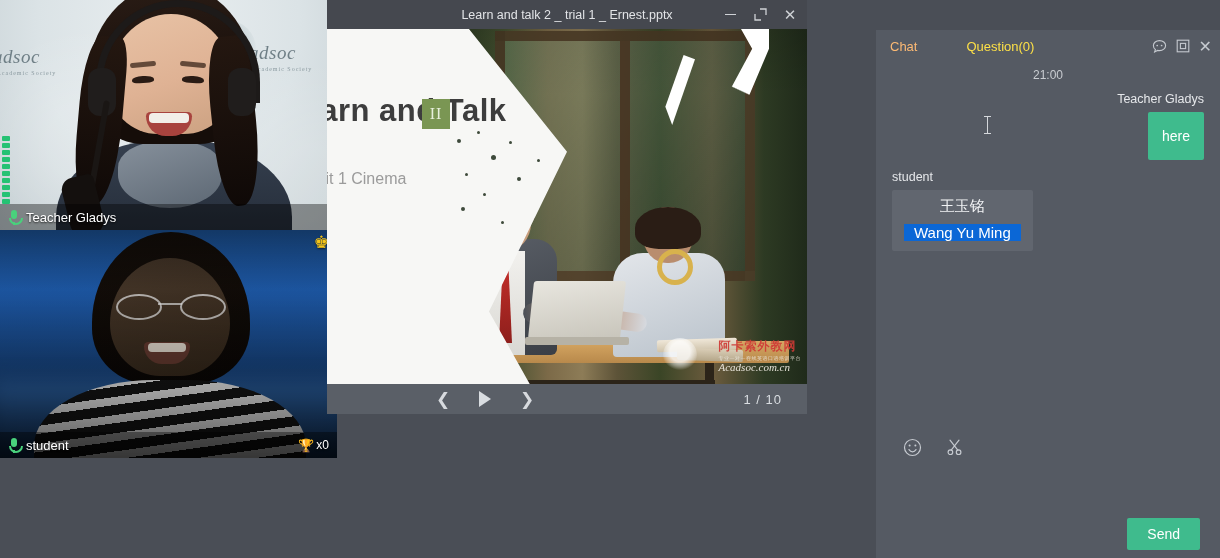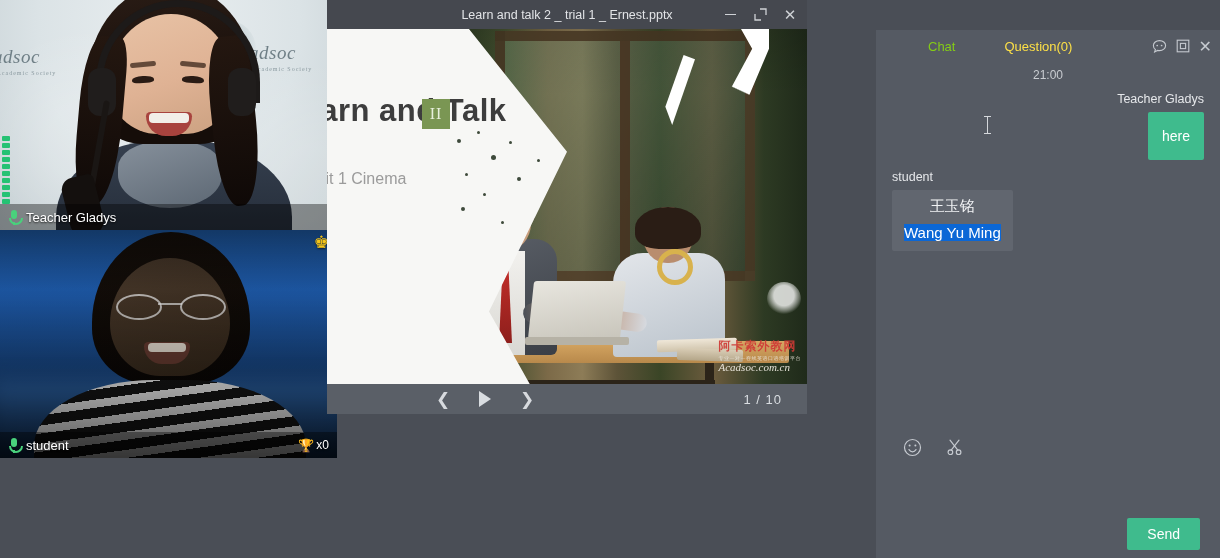--- a/index.html
+++ b/index.html
@@ -158,57 +158,57 @@
   .splash{position:absolute;}
   .splash.s1{left:372px;top:0px;width:70px;height:110px;
     background:linear-gradient(205deg,#ffffff 0 52%,rgba(255,255,255,0) 53%);
     clip-path:polygon(60% 0,100% 0,100% 18%,48% 96%,32% 70%,76% 18%);}
   .splash.s2{left:330px;top:26px;width:38px;height:70px;background:#ffffff;
     clip-path:polygon(70% 0,100% 6%,40% 100%,22% 74%);}
   .swoosh{position:absolute;left:-60px;top:-20px;width:300px;height:420px;background:#f7f7f5;
     clip-path:polygon(0 0,62% 0,100% 34%,74% 72%,96% 100%,0 100%);}
   .dots{position:absolute;left:126px;top:100px;width:130px;height:130px;}
   .dots i{position:absolute;background:#3e4a3b;border-radius:50%;display:block;}
-  .watermark{position:absolute;right:6px;bottom:42px;display:flex;align-items:flex-end;gap:22px;opacity:.92;flex-direction:column;}
+  .watermark{position:absolute;right:6px;bottom:42px;display:flex;align-items:flex-start;gap:22px;opacity:.92;}
   .wm-tree{width:34px;height:34px;border-radius:50%;
     background:radial-gradient(circle at 50% 40%, rgba(255,255,255,.85) 0 38%, rgba(255,255,255,.35) 58%, rgba(255,255,255,0) 70%);}
   .wm-txt .wm-cn{color:#cf3a36;font-size:12px;font-weight:bold;letter-spacing:1px;}
   .wm-txt .wm-cn2{color:#e8e3d8;font-size:5px;letter-spacing:.5px;}
   .wm-txt .wm-en{color:#f3efe6;font-size:11px;font-family:"Liberation Serif",serif;font-style:italic;}
 
   
   .slide-ctrl{position:absolute;left:0;top:384px;width:480px;height:30px;background:#5a5f67;display:flex;align-items:center;}
   .slide-ctrl .nav{display:flex;align-items:center;gap:22px;margin:0 auto 0 106px;}
   .slide-ctrl .nav div{color:#d7dade;cursor:pointer;display:flex;align-items:center;justify-content:center;width:20px;height:20px;font-size:17px;}
   .slide-ctrl .play{width:0;height:0;border-left:12px solid #d9dde1;border-top:8px solid transparent;border-bottom:8px solid transparent;}
   .slide-ctrl .pageno{margin-left:auto;margin-right:25px;color:#d9dde1;font-size:13px;letter-spacing:1px;}
 
   
   .chat{position:absolute;left:876px;top:30px;width:344px;height:528px;background:#555a63;}
   .chat-head{height:32px;display:flex;align-items:center;position:relative;}
   .chat-tab{font-size:13px;cursor:pointer;}
-  .chat-tab.t-chat{color:#84cc16;margin-left:52px;}
+  .chat-tab.t-chat{color:#fdba74;margin-left:14px;}
   .chat-tab.t-q{color:#fde047;margin-left:49px;}
   .chat-head-icons{position:absolute;right:8px;top:0;height:32px;display:flex;align-items:center;gap:9px;}
   .chat-head-icons div{color:#c5c9cf;display:flex;align-items:center;justify-content:center;}
   .chat-body{position:absolute;left:0;top:32px;right:0;height:363px;}
   .ts{text-align:center;color:#c9ccd1;font-size:12px;margin-top:6px;}
   .caret{position:absolute;left:111px;top:54px;width:1px;height:18px;background:#d4d7db;}
   .caret:before,.caret:after{content:"";position:absolute;left:-3px;width:7px;height:1px;background:#d4d7db;}
   .caret:before{top:0;}
   .caret:after{bottom:0;}
 
   .msg{padding:0 16px;margin-top:10px;}
   .msg.out{text-align:right;}
   .msg .who{color:#e6e8eb;font-size:12.5px;margin-bottom:6px;}
   .bubble{display:inline-block;padding:16px 14px;font-size:14px;border-radius:2px;}
   .bubble.green{background:#3fbb8d;color:#ffffff;}
   .bubble.grey{background:#61666f;color:#f0f1f3;text-align:center;padding:7px 12px 10px 12px;min-width:96px;}
   .bubble.grey .cn{font-size:15px;color:#f2f3f5;margin-bottom:8px;}
-  .bubble.grey .en{display:inline-block;background:#0b67d6;color:#ffffff;font-size:15px;padding:0 0;}
+  .bubble.grey .en{display:inline-block;background:#0b67d6;color:#ffffff;font-size:15px;padding:0 10px;}
   .translated{display:inline-block;margin-top:6px;background:#60656e;color:#9aa0a8;font-size:12px;padding:3px 10px;border-radius:10px;}
   .translated .chk{color:#5ec08f;margin-right:4px;}
 
   .chat-tools{position:absolute;left:0;top:395px;width:100%;height:44px;display:flex;align-items:center;gap:20px;padding-left:25px;box-sizing:border-box;}
   .chat-tools .tool{width:22px;height:22px;color:#c6cad0;display:flex;align-items:center;justify-content:center;}
   .chat-input{position:absolute;left:0;top:439px;width:100%;height:70px;background:transparent;border:none;outline:none;resize:none;
     color:#e8eaed;font-size:14px;font-family:"Liberation Sans",sans-serif;padding:4px 18px;box-sizing:border-box;}
   .chat-input::placeholder{color:#868c95;}
   .send-btn{position:absolute;right:20px;bottom:8px;background:#3fbb8d;color:#fff;border:none;
     font-size:14px;font-family:"Liberation Sans",sans-serif;padding:8px 20px;border-radius:2px;cursor:pointer;}

